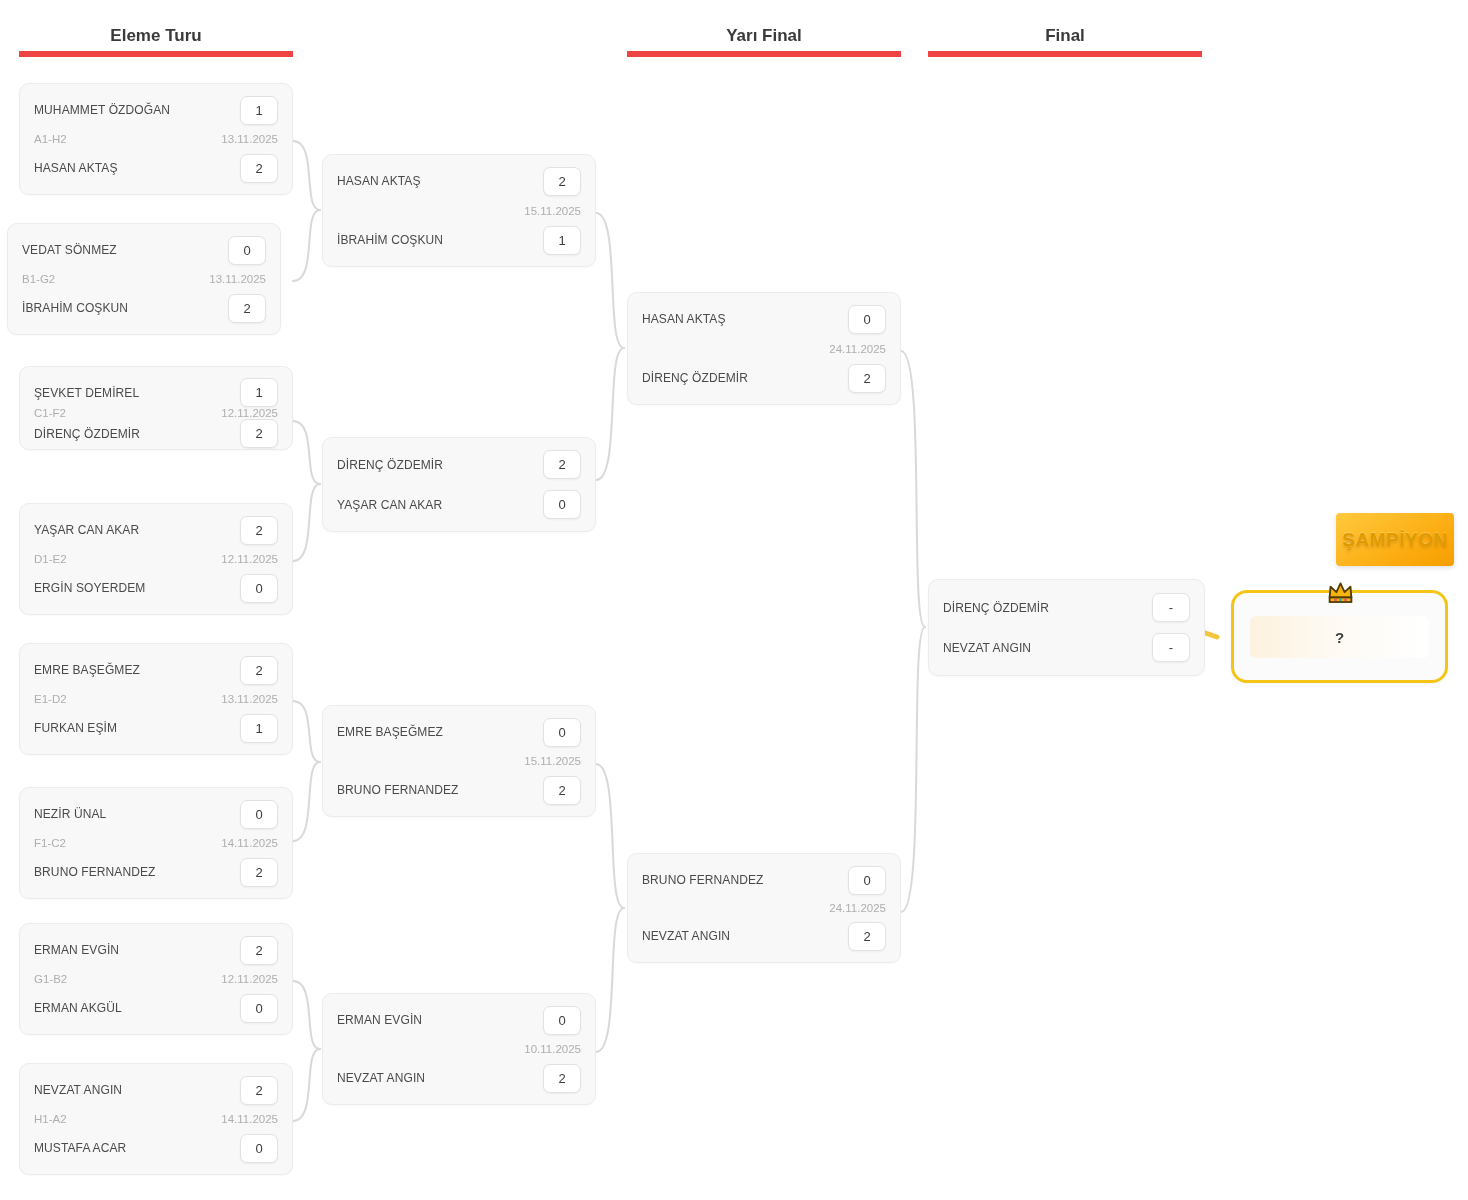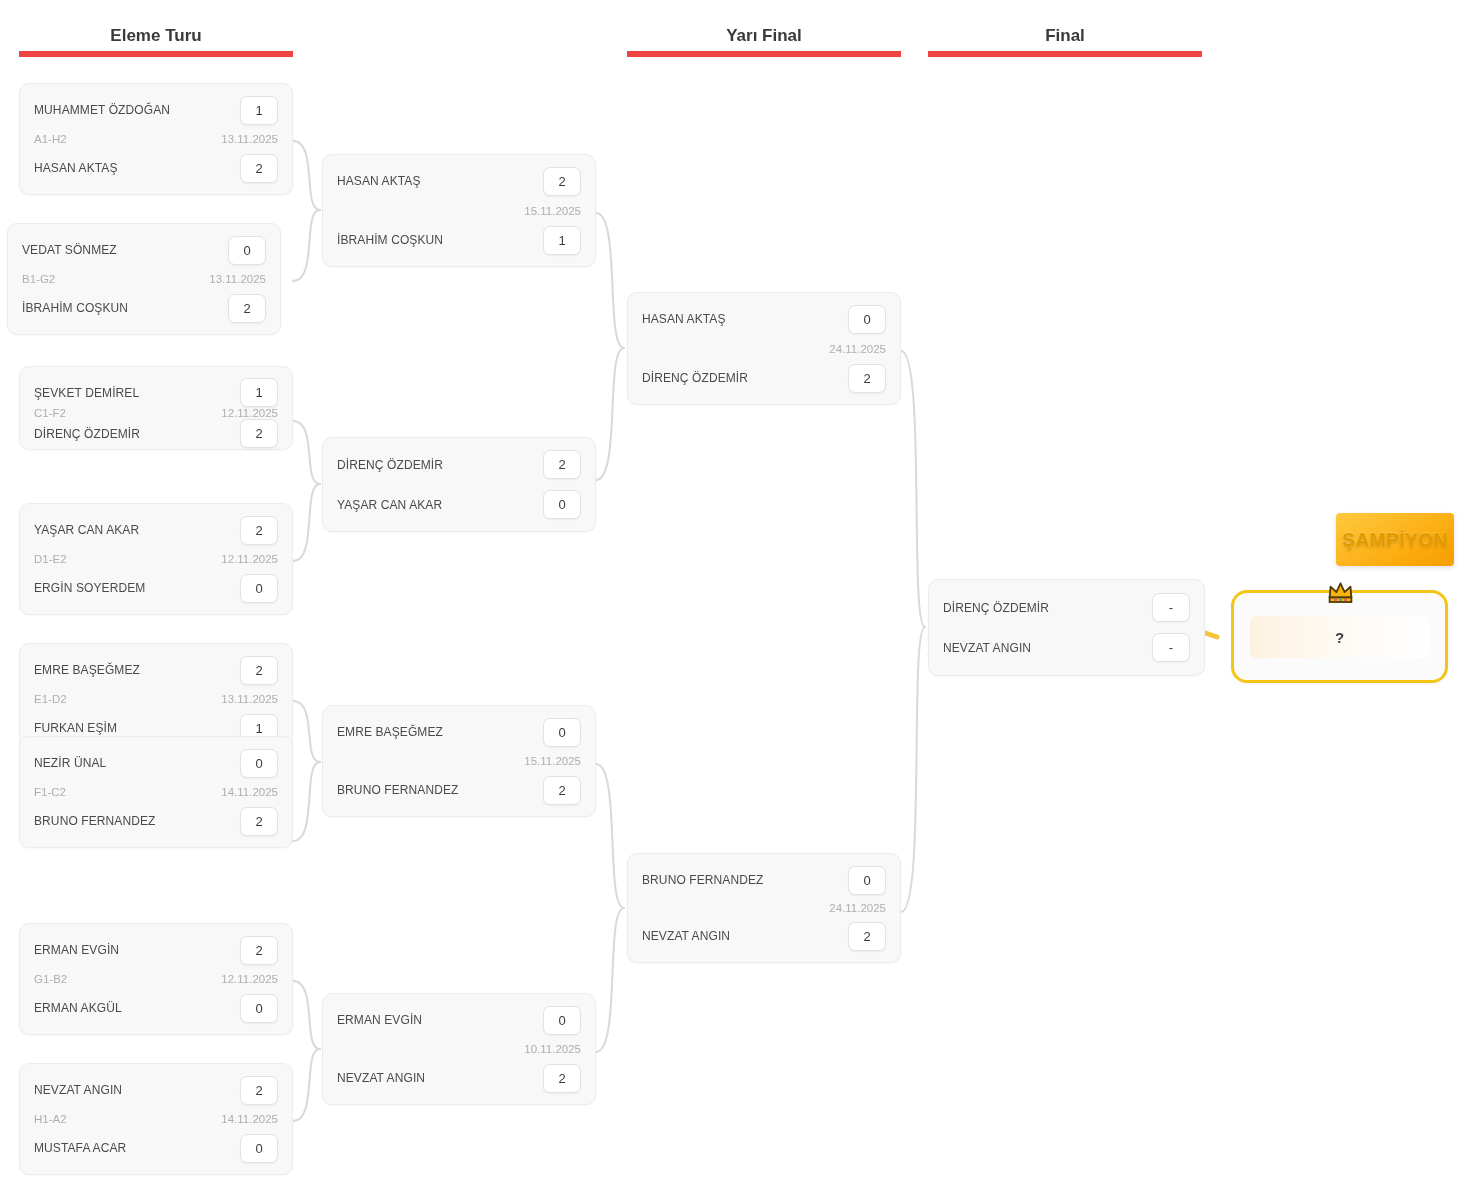--- a/index.html
+++ b/index.html
@@ -166,21 +166,21 @@
         </div>
         <div class="meta-row">
           <span>E1-D2</span>
           <span class="meta-date">13.11.2025</span>
         </div>
         <div class="player-row">
           <span class="player-name">FURKAN EŞİM</span>
           <span class="score-box">1</span>
         </div>
       </div>
-      <div class="match-card" style="left: 19px; top: 736px; width: 274px; height: 112px;">
+      <div class="match-card" style="left: 19px; top: 787px; width: 274px; height: 112px;">
         <div class="player-row">
           <span class="player-name">NEZİR ÜNAL</span>
           <span class="score-box">0</span>
         </div>
         <div class="meta-row">
           <span>F1-C2</span>
           <span class="meta-date">14.11.2025</span>
         </div>
         <div class="player-row">
           <span class="player-name">BRUNO FERNANDEZ</span>

